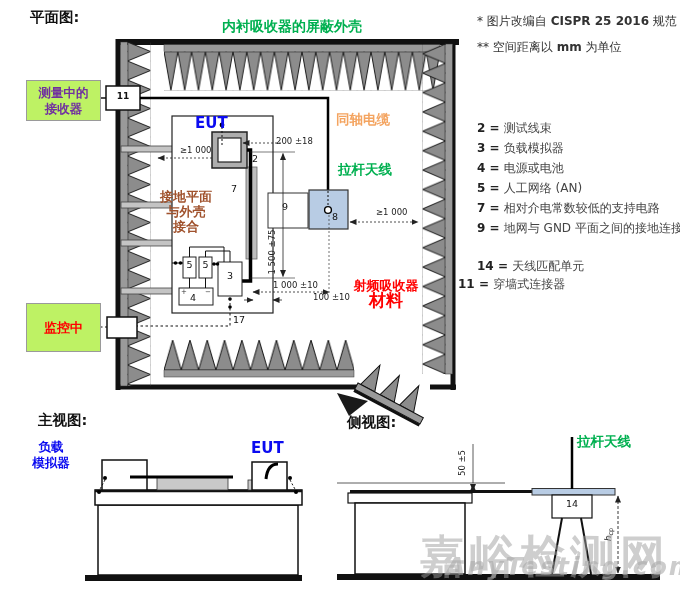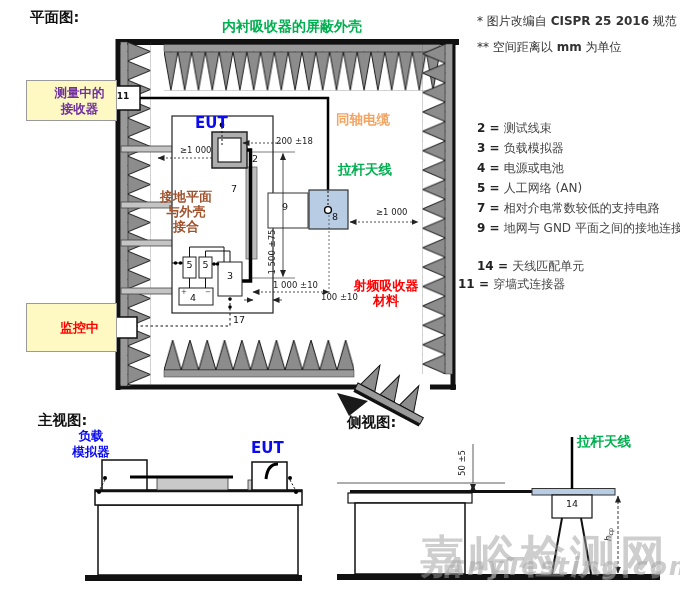--- a/index.html
+++ b/index.html
@@ -12,21 +12,21 @@
   .tiny{font-size:7px;color:#333;}
   .bold{font-weight:bold;}
   .center{text-align:center;}
   .sec-title{font-size:14.5px;font-weight:bold;color:#111;white-space:nowrap;}
   .green{color:#00B050;}
   .blue{color:#0b0bf0;}
   .purple{color:#7030A0;}
   .red{color:#FF0000;}
   .brown{color:#A0522D;}
   .orange{color:#F4A460;}
-  .labelbox{border:1.2px solid #9a9a9a;background:#fef9c3;display:flex;align-items:center;justify-content:center;flex-direction:column;padding-left:16px;}
+  .labelbox{border:1.2px solid #9a9a9a;background:#bef264;display:flex;align-items:center;justify-content:center;flex-direction:column;}
   .note{font-size:12px;color:#333;white-space:nowrap;}
   .legend-row{font-size:12px;color:#444;white-space:nowrap;}
   .legend-num{font-weight:bold;color:#222;}
   .rot{transform:rotate(-90deg);}
   .wm-cn{font-size:45px;font-weight:bold;color:#9e9e9e;opacity:.5;letter-spacing:5px;white-space:nowrap;}
   .wm-en{font-size:25px;font-weight:bold;font-style:italic;color:#ababab;opacity:.6;letter-spacing:2px;white-space:nowrap;}
   svg{position:absolute;overflow:visible;}
   sub.hsub{font-size:6.5px;}
 </style>
 </head>
@@ -164,57 +164,57 @@
 <div class="abs green bold nowrap" style="left:338px;top:161px;font-size:13.5px;">拉杆天线</div>
 
 <div class="abs center" style="left:144px;top:189px;width:84px;">
   <div class="brown bold" style="font-size:13px;line-height:15px;">接地平面</div>
   <div class="brown bold" style="font-size:13px;line-height:15px;">与外壳</div>
   <div class="brown bold" style="font-size:13px;line-height:15px;">接合</div>
 </div>
 
 <div class="abs center" style="left:338px;top:279px;width:96px;">
   <div class="red bold" style="font-size:13px;line-height:14.5px;text-align:center;">射频吸收器</div>
-  <div class="red bold" style="font-size:13px;line-height:14.5px;">材料</div>
+  <div class="red bold" style="font-size:17px;line-height:14.5px;font-family:Liberation Serif, serif;">材料</div>
 </div>
 
 <div class="abs num bold center" style="left:107px;top:91px;width:32px;font-size:9px;">11</div>
 <div class="abs num" style="left:252px;top:153px;">2</div>
 <div class="abs num" style="left:231px;top:183px;">7</div>
 <div class="abs num" style="left:282px;top:201px;">9</div>
 <div class="abs num" style="left:332px;top:211px;">8</div>
 <div class="abs num center" style="left:183px;top:259px;width:13px;">5</div>
 <div class="abs num center" style="left:199px;top:259px;width:13px;">5</div>
 <div class="abs num center" style="left:218px;top:270px;width:24px;">3</div>
 <div class="abs num" style="left:190px;top:292px;">4</div>
 <div class="abs tiny" style="left:181px;top:288px;">+</div>
 <div class="abs tiny" style="left:205px;top:288px;">−</div>
 <div class="abs num" style="left:233px;top:314px;">17</div>
 
 <div class="abs dim" style="left:180px;top:145px;">≥1 000</div>
 <div class="abs dim" style="left:276px;top:136px;">200 ±18</div>
 <div class="abs dim rot center" style="left:247px;top:247px;width:50px;">1 500 ±75</div>
 <div class="abs dim" style="left:273px;top:280px;">1 000 ±10</div>
-<div class="abs dim" style="left:273px;top:292px;padding-left:48px;">100 ±10</div>
+<div class="abs dim" style="left:265px;top:292px;padding-left:48px;">100 ±10</div>
 <div class="abs dim" style="left:376px;top:207px;">≥1 000</div>
 
 <div class="abs note" style="left:477px;top:13px;"><span>* 图片改编自 </span><span class="bold">CISPR 25 2016</span><span> 规范</span></div>
 <div class="abs note" style="left:477px;top:39px;"><span>** 空间距离以 </span><span class="bold">mm</span><span> 为单位</span></div>
 
 <div class="abs legend-row" style="left:477px;top:120px;"><span class="legend-num">2</span><span class="legend-num"> = </span><span>测试线束</span></div>
 <div class="abs legend-row" style="left:477px;top:140px;"><span class="legend-num">3</span><span class="legend-num"> = </span><span>负载模拟器</span></div>
 <div class="abs legend-row" style="left:477px;top:160px;"><span class="legend-num">4</span><span class="legend-num"> = </span><span>电源或电池</span></div>
 <div class="abs legend-row" style="left:477px;top:180px;"><span class="legend-num">5</span><span class="legend-num"> = </span><span>人工网络 (AN)</span></div>
 <div class="abs legend-row" style="left:477px;top:200px;"><span class="legend-num">7</span><span class="legend-num"> = </span><span>相对介电常数较低的支持电路</span></div>
 <div class="abs legend-row" style="left:477px;top:220px;"><span class="legend-num">9</span><span class="legend-num"> = </span><span>地网与 GND 平面之间的接地连接</span></div>
 <div class="abs legend-row" style="left:458px;top:240px;margin-top:36px;"><span class="legend-num">11</span><span class="legend-num"> = </span><span>穿墙式连接器</span></div>
 <div class="abs legend-row" style="left:477px;top:258px;"><span class="legend-num">14</span><span class="legend-num"> = </span><span>天线匹配单元</span></div>
 
 <div class="abs sec-title" style="left:38px;top:411px;">主视图:</div>
-<div class="abs center" style="left:26px;top:428px;width:50px;margin-left:40px;">
+<div class="abs center" style="left:26px;top:439px;width:50px;">
   <div class="blue bold" style="font-size:12.5px;line-height:16px;">负载</div>
   <div class="blue bold" style="font-size:12.5px;line-height:16px;">模拟器</div>
 </div>
 <div class="abs blue bold nowrap" style="left:251px;top:439px;font-size:15px;">EUT</div>
 
 <svg class="abs" style="left:80px;top:450px;" width="240" height="135" viewBox="0 0 240 135">
   <rect x="5" y="125" width="217" height="6" fill="#111"></rect>
   <rect x="18" y="55" width="200" height="70" fill="#fff" stroke="#111" stroke-width="1.5"></rect>
   <rect x="15" y="40" width="207" height="15" fill="#fff" stroke="#111" stroke-width="1.5"></rect>
   <line x1="15" y1="41" x2="222" y2="41" stroke="#111" stroke-width="2.5"></line>

